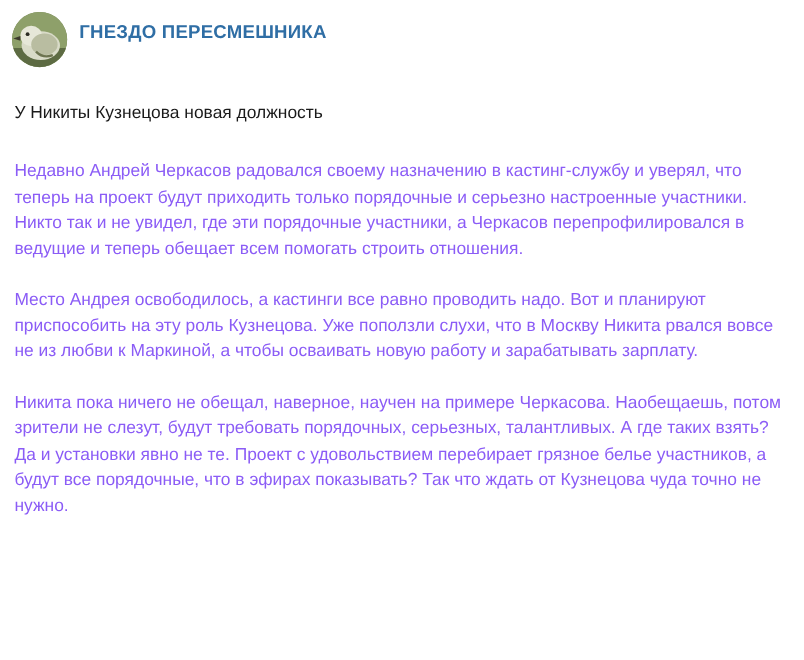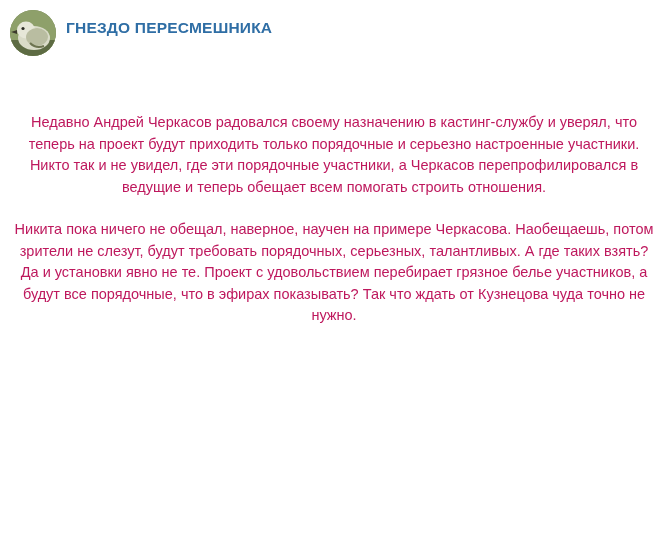--- a/index.html
+++ b/index.html
@@ -60,24 +60,24 @@
   }
   .lead .label {
     display: block;
   }
   .lead .subject {
     display: block;
   }
   .para {
     font-size: 14.5px;
     line-height: 21.5px;
-    color: #be185d;
+    color: #8b5cf6;
     margin-top: 21px;
     max-width: 650px;
-    text-align: center;
+    text-align: left;
   }
   .para:first-of-type {
     margin-top: 0;
   }
 </style>
 </head>
 <body>
 
 <div class="page">
 
@@ -93,20 +93,22 @@
         <path d="M7 20 L1 22 L7 24 Z" fill="#3c3a2c"></path>
         <path d="M20 33 q6 6 14 3" stroke="#6d7450" stroke-width="2" fill="none"></path>
       </svg>
     </div>
     <div class="channel-title">ГНЕЗДО ПЕРЕСМЕШНИКА</div>
   </div>
 
   <div class="body">
 
     <div class="lead">
+      <span class="subject">У Никиты Кузнецова новая должность</span>
     </div>
 
     <p class="para" style="margin-top:28px;">Недавно Андрей Черкасов радовался своему назначению в кастинг-службу и уверял, что теперь на проект будут приходить только порядочные и серьезно настроенные участники. Никто так и не увидел, где эти порядочные участники, а Черкасов перепрофилировался в ведущие и теперь обещает всем помогать строить отношения.</p>
+    <p class="para">Место Андрея освободилось, а кастинги все равно проводить надо. Вот и планируют приспособить на эту роль Кузнецова. Уже поползли слухи, что в Москву Никита рвался вовсе не из любви к Маркиной, а чтобы осваивать новую работу и зарабатывать зарплату.</p>
     <p class="para">Никита пока ничего не обещал, наверное, научен на примере Черкасова. Наобещаешь, потом зрители не слезут, будут требовать порядочных, серьезных, талантливых. А где таких взять? Да и установки явно не те. Проект с удовольствием перебирает грязное белье участников, а будут все порядочные, что в эфирах показывать? Так что ждать от Кузнецова чуда точно не нужно.</p>
 
   </div>
 
 </div>
 
 </body></html>

